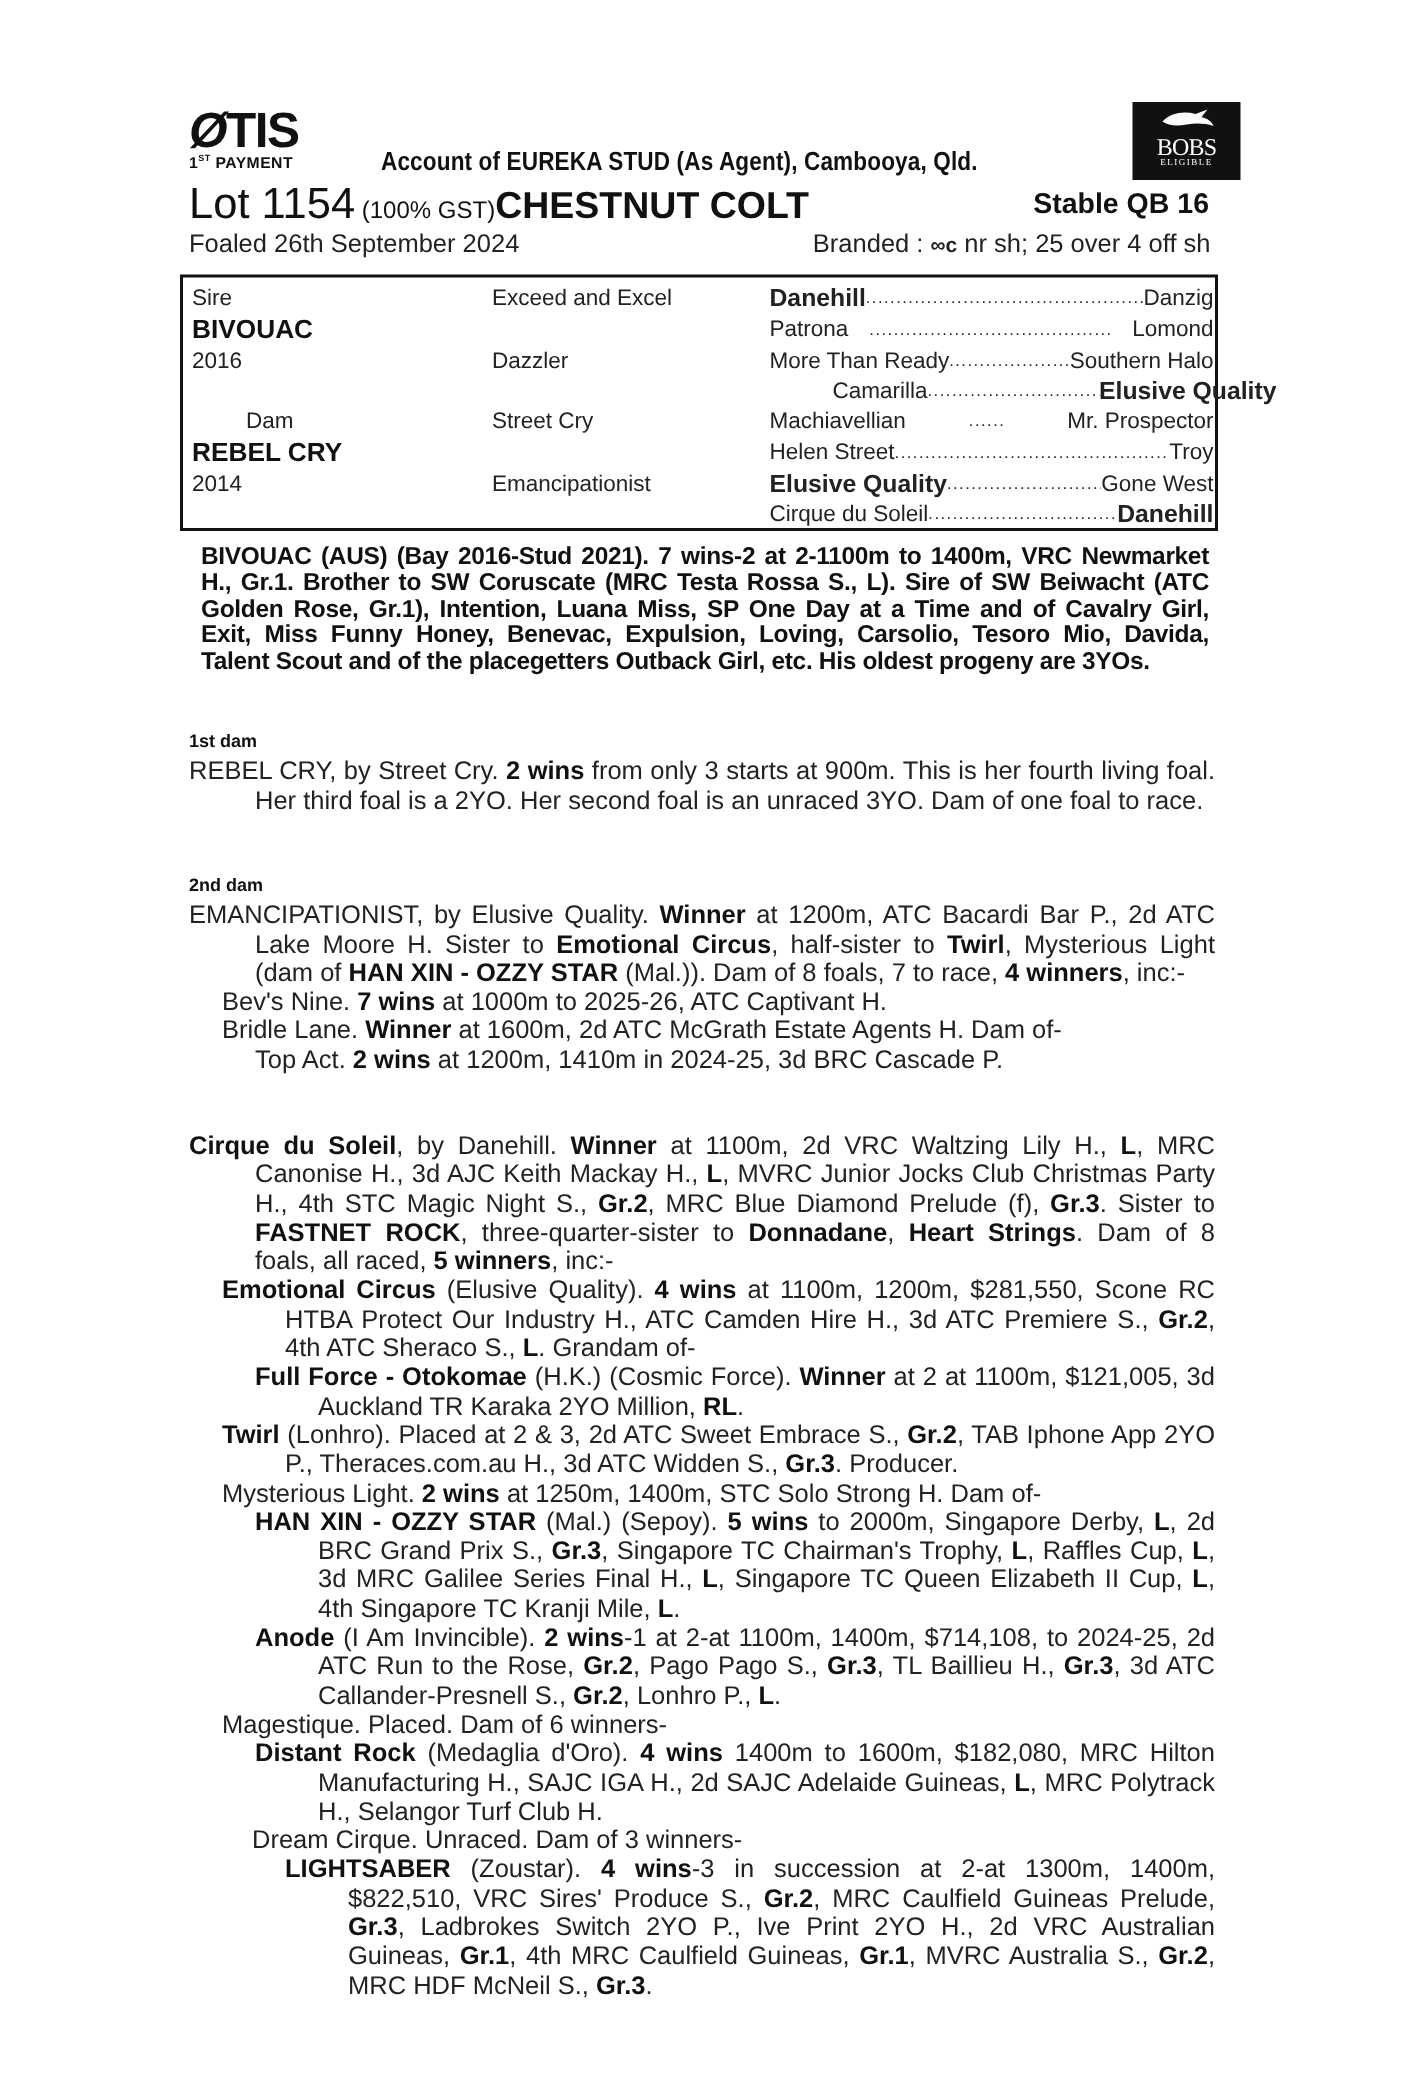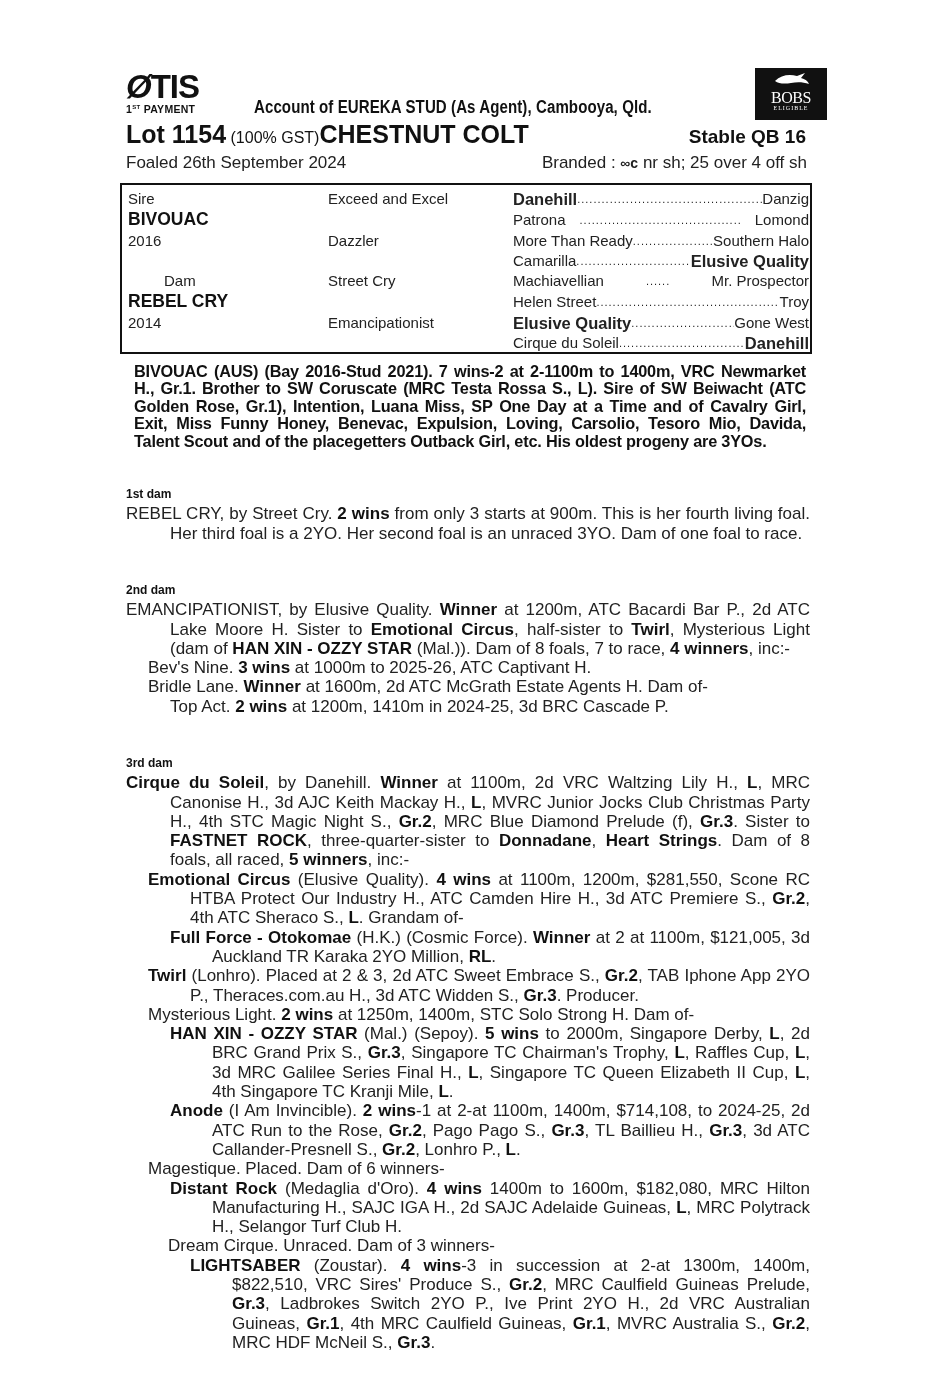--- a/index.html
+++ b/index.html
@@ -10,21 +10,21 @@
   .otis-word { font-weight:900; font-size:33px; letter-spacing:-1px; line-height:30px; font-style:normal; }
   .otis-word .o { font-style:italic; }
   .otis-pay { font-weight:700; font-size:10.5px; letter-spacing:0.3px; margin-top:1px; }
   .otis-pay sup { font-size:6px; }
   .account { left:254px; top:97px; font-weight:700; font-size:17.5px; transform:scaleX(0.86); transform-origin:left top; white-space:nowrap; letter-spacing:0.1px; }
   .bobs { left:755px; top:68px; width:72px; height:52px; background:#111; color:#fff; text-align:center; }
   .bobs .horse { font-size:16px; line-height:18px; margin-top:3px; }
   .bobs .name { font-family:"Liberation Serif", serif; font-size:16px; line-height:14px; letter-spacing:-0.5px; }
   .bobs .elig { font-family:"Liberation Serif", serif; font-size:6px; letter-spacing:1px; }
   .lotline { left:126px; top:120px; width:684px; height:30px; white-space:nowrap; }
-  .lot { font-weight:700; font-size:25px; }
+  .lot { font-weight:400; font-size:29px; }
   .gst { font-size:16px; }
   .colt { font-weight:900; font-size:25px; }
   .stable { position:absolute; right:4px; top:6px; font-weight:900; font-size:19px; }
   .foaled { left:126px; top:153px; font-size:17px; font-weight:300; color:#222; }
   .branded { right:131px; top:153px; font-size:17px; color:#222; white-space:nowrap; }
   .pedbox { left:120px; top:183px; width:692px; height:171px; border:2px solid #111; box-sizing:border-box; }
   .pcell { position:absolute; font-size:15px; color:#222; white-space:nowrap; }
   .pbold { font-weight:900; font-size:17.5px; color:#111; }
   .anc { position:absolute; left:391px; width:296px; font-size:15px; color:#222; display:flex; white-space:nowrap; overflow:hidden; }
   .anc .l, .anc .r { flex:none; }
@@ -98,21 +98,21 @@
       <div class="anc" style="top: 26px; gap: 14px;">
         <span class="l">Patrona</span>
         <span class="dots"></span>
         <span class="r">Lomond</span>
       </div>
       <div class="anc" style="top: 47px;">
         <span class="l">More Than Ready</span>
         <span class="dots"></span>
         <span class="r">Southern Halo</span>
       </div>
-      <div class="anc" style="top: 67px;">
+      <div class="anc" style="top: 67px; margin-left: 42px;">
         <span class="l">Camarilla</span>
         <span class="dots"></span>
         <b class="r" style="font-size: 16.5px;">Elusive Quality</b>
       </div>
       <div class="anc" style="top: 87px; gap: 42px;">
         <span class="l">Machiavellian</span>
         <span class="dots"></span>
         <span class="r">Mr. Prospector</span>
       </div>
       <div class="anc" style="top: 108px;">
@@ -137,28 +137,27 @@
 
 <div class="abs dam-sec cond" style="top:485px;">
   <h3>1st dam</h3>
   <p class="p i0"><span>REBEL CRY, by Street Cry. </span><b>2 wins</b><span> from only 3 starts at 900m. This is her fourth living foal. Her third foal is a 2YO. Her second foal is an unraced 3YO. Dam of one foal to race.</span></p>
 </div>
 
 <div class="abs dam-sec cond" style="top:581px;">
   <h3>2nd dam</h3>
   <p class="p i0"><span>EMANCIPATIONIST, by Elusive Quality. </span><b>Winner</b><span> at 1200m, ATC Bacardi Bar P., 2d ATC Lake Moore H. Sister to </span><b>Emotional Circus</b><span>, half-sister to </span><b>Twirl</b><span>, Mysterious Light (dam of </span><b>HAN XIN - OZZY STAR</b><span> (Mal.)). Dam of 8 foals, 7 to race, </span><b>4 winners</b><span>, inc:-</span></p>
   <div>
-      <p class="p i1"><span>Bev's Nine. </span><b>3 wins</b><span> at 1000m to 2025-26, ATC Captivant H.</span></p>
+      <p class="p i1"><span>Bev's Nine. </span><b>7 wins</b><span> at 1000m to 2025-26, ATC Captivant H.</span></p>
       <p class="p i1"><span>Bridle Lane. </span><b>Winner</b><span> at 1600m, 2d ATC McGrath Estate Agents H. Dam of-</span></p>
       <p class="p i4"><span>Top Act. </span><b>2 wins</b><span> at 1200m, 1410m in 2024-25, 3d BRC Cascade P.</span></p>
     </div>
 </div>
 
 <div class="abs dam-sec cond" style="top:754px;">
-  <h3>3rd dam</h3>
   <p class="p i0"><b>Cirque du Soleil</b><span>, by Danehill. </span><b>Winner</b><span> at 1100m, 2d VRC Waltzing Lily H., </span><b>L</b><span>, MRC Canonise H., 3d AJC Keith Mackay H., </span><b>L</b><span>, MVRC Junior Jocks Club Christmas Party H., 4th STC Magic Night S., </span><b>Gr.2</b><span>, MRC Blue Diamond Prelude (f), </span><b>Gr.3</b><span>. Sister to </span><b>FASTNET ROCK</b><span>, three-quarter-sister to </span><b>Donnadane</b><span>, </span><b>Heart Strings</b><span>. Dam of 8 foals, all raced, </span><b>5 winners</b><span>, inc:-</span></p>
   <div>
       <p class="p i1"><b>Emotional Circus</b><span> (Elusive Quality). </span><b>4 wins</b><span> at 1100m, 1200m, $281,550, Scone RC HTBA Protect Our Industry H., ATC Camden Hire H., 3d ATC Premiere S., </span><b>Gr.2</b><span>, 4th ATC Sheraco S., </span><b>L</b><span>. Grandam of-</span></p>
       <p class="p i2"><b>Full Force - Otokomae</b><span> (H.K.) (Cosmic Force). </span><b>Winner</b><span> at 2 at 1100m, $121,005, 3d Auckland TR Karaka 2YO Million, </span><b>RL</b><span>.</span></p>
       <p class="p i1"><b>Twirl</b><span> (Lonhro). Placed at 2 &amp; 3, 2d ATC Sweet Embrace S., </span><b>Gr.2</b><span>, TAB Iphone App 2YO P., Theraces.com.au H., 3d ATC Widden S., </span><b>Gr.3</b><span>. Producer.</span></p>
       <p class="p i1"><span>Mysterious Light. </span><b>2 wins</b><span> at 1250m, 1400m, STC Solo Strong H. Dam of-</span></p>
       <p class="p i2"><b>HAN XIN - OZZY STAR</b><span> (Mal.) (Sepoy). </span><b>5 wins</b><span> to 2000m, Singapore Derby, </span><b>L</b><span>, 2d BRC Grand Prix S., </span><b>Gr.3</b><span>, Singapore TC Chairman's Trophy, </span><b>L</b><span>, Raffles Cup, </span><b>L</b><span>, 3d MRC Galilee Series Final H., </span><b>L</b><span>, Singapore TC Queen Elizabeth II Cup, </span><b>L</b><span>, 4th Singapore TC Kranji Mile, </span><b>L</b><span>.</span></p>
       <p class="p i2"><b>Anode</b><span> (I Am Invincible). </span><b>2 wins</b><span>-1 at 2-at 1100m, 1400m, $714,108, to 2024-25, 2d ATC Run to the Rose, </span><b>Gr.2</b><span>, Pago Pago S., </span><b>Gr.3</b><span>, TL Baillieu H., </span><b>Gr.3</b><span>, 3d ATC Callander-Presnell S., </span><b>Gr.2</b><span>, Lonhro P., </span><b>L</b><span>.</span></p>
       <p class="p i1"><span>Magestique. Placed. Dam of 6 winners-</span></p>
       <p class="p i2"><b>Distant Rock</b><span> (Medaglia d'Oro). </span><b>4 wins</b><span> 1400m to 1600m, $182,080, MRC Hilton Manufacturing H., SAJC IGA H., 2d SAJC Adelaide Guineas, </span><b>L</b><span>, MRC Polytrack H., Selangor Turf Club H.</span></p>

